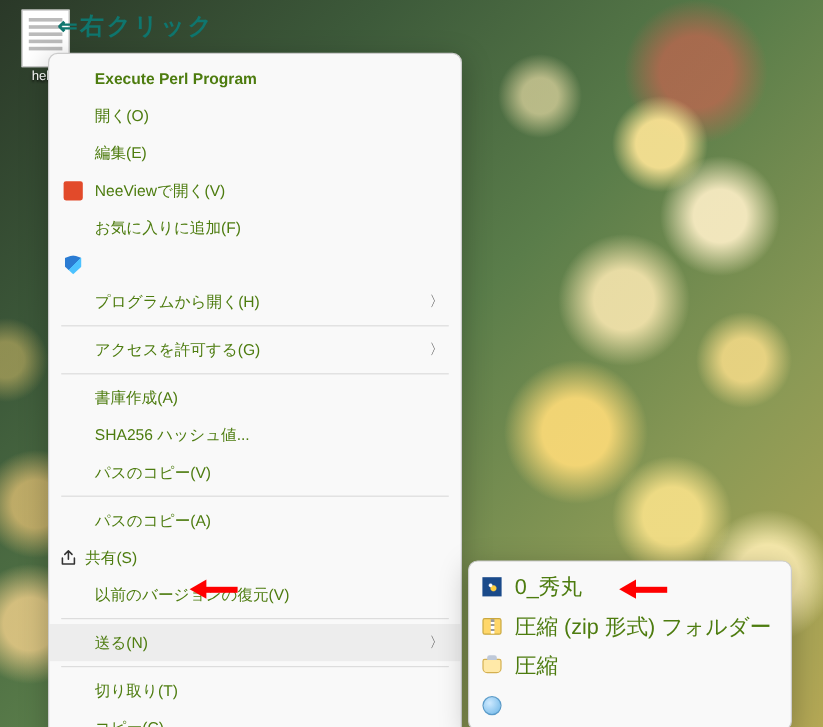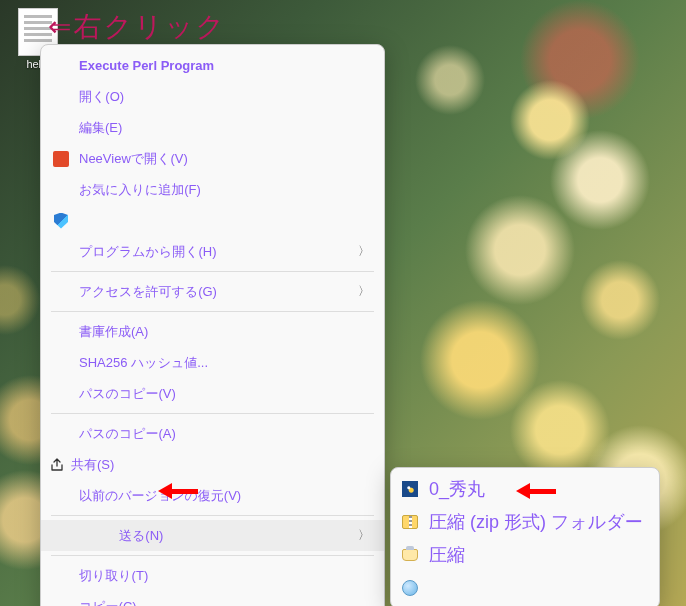--- a/index.html
+++ b/index.html
@@ -52,23 +52,23 @@
   box-shadow: 0 6px 0 #bbb, 0 12px 0 #bbb, 0 18px 0 #bbb, 0 24px 0 #bbb;
 }
 .desktop-icon-label {
   font-size: 11px;
   text-shadow: 0 1px 2px rgba(0,0,0,0.8);
   white-space: nowrap;
   overflow: hidden;
 }
 .annotation {
   position: absolute;
-  color: #be185d;
-  font-size: 28px;
-  font-weight: normal;
+  color: #0f766e;
+  font-size: 20px;
+  font-weight: bold;
   pointer-events: none;
 }
 .annotation-main { top: 8px; left: 48px; letter-spacing: 2px;}
 .arrow-left {
   display: inline-block;
   width: 0; height: 0;
   border-top: 8px solid transparent;
   border-bottom: 8px solid transparent;
   border-right: 14px solid #ff0000;
   vertical-align: middle;
@@ -109,33 +109,32 @@
 .menu-item {
   display: flex;
   align-items: center;
   height: 31px;
   padding: 0 14px 0 8px;
   cursor: default;
   position: relative;
 }
 .menu-item:hover, .menu-item.hovered {
   background: #ededed;
-  gap: 40px;
 }
 .menu-icon {
   width: 24px;
   display: flex;
   align-items: center;
   justify-content: center;
   flex-shrink: 0;
 }
 .menu-label {
   flex: 1;
   padding-left: 6px;
-  color: #8b5cf6;
+  color: #4d7c0f;
 }
 .menu-item.bold .menu-label { font-weight: 600; }
 .chevron {
   font-size: 12px;
   color: #555;
 }
 .sep {
   height: 1px;
   background: #ddd;
   margin: 4px 10px;

